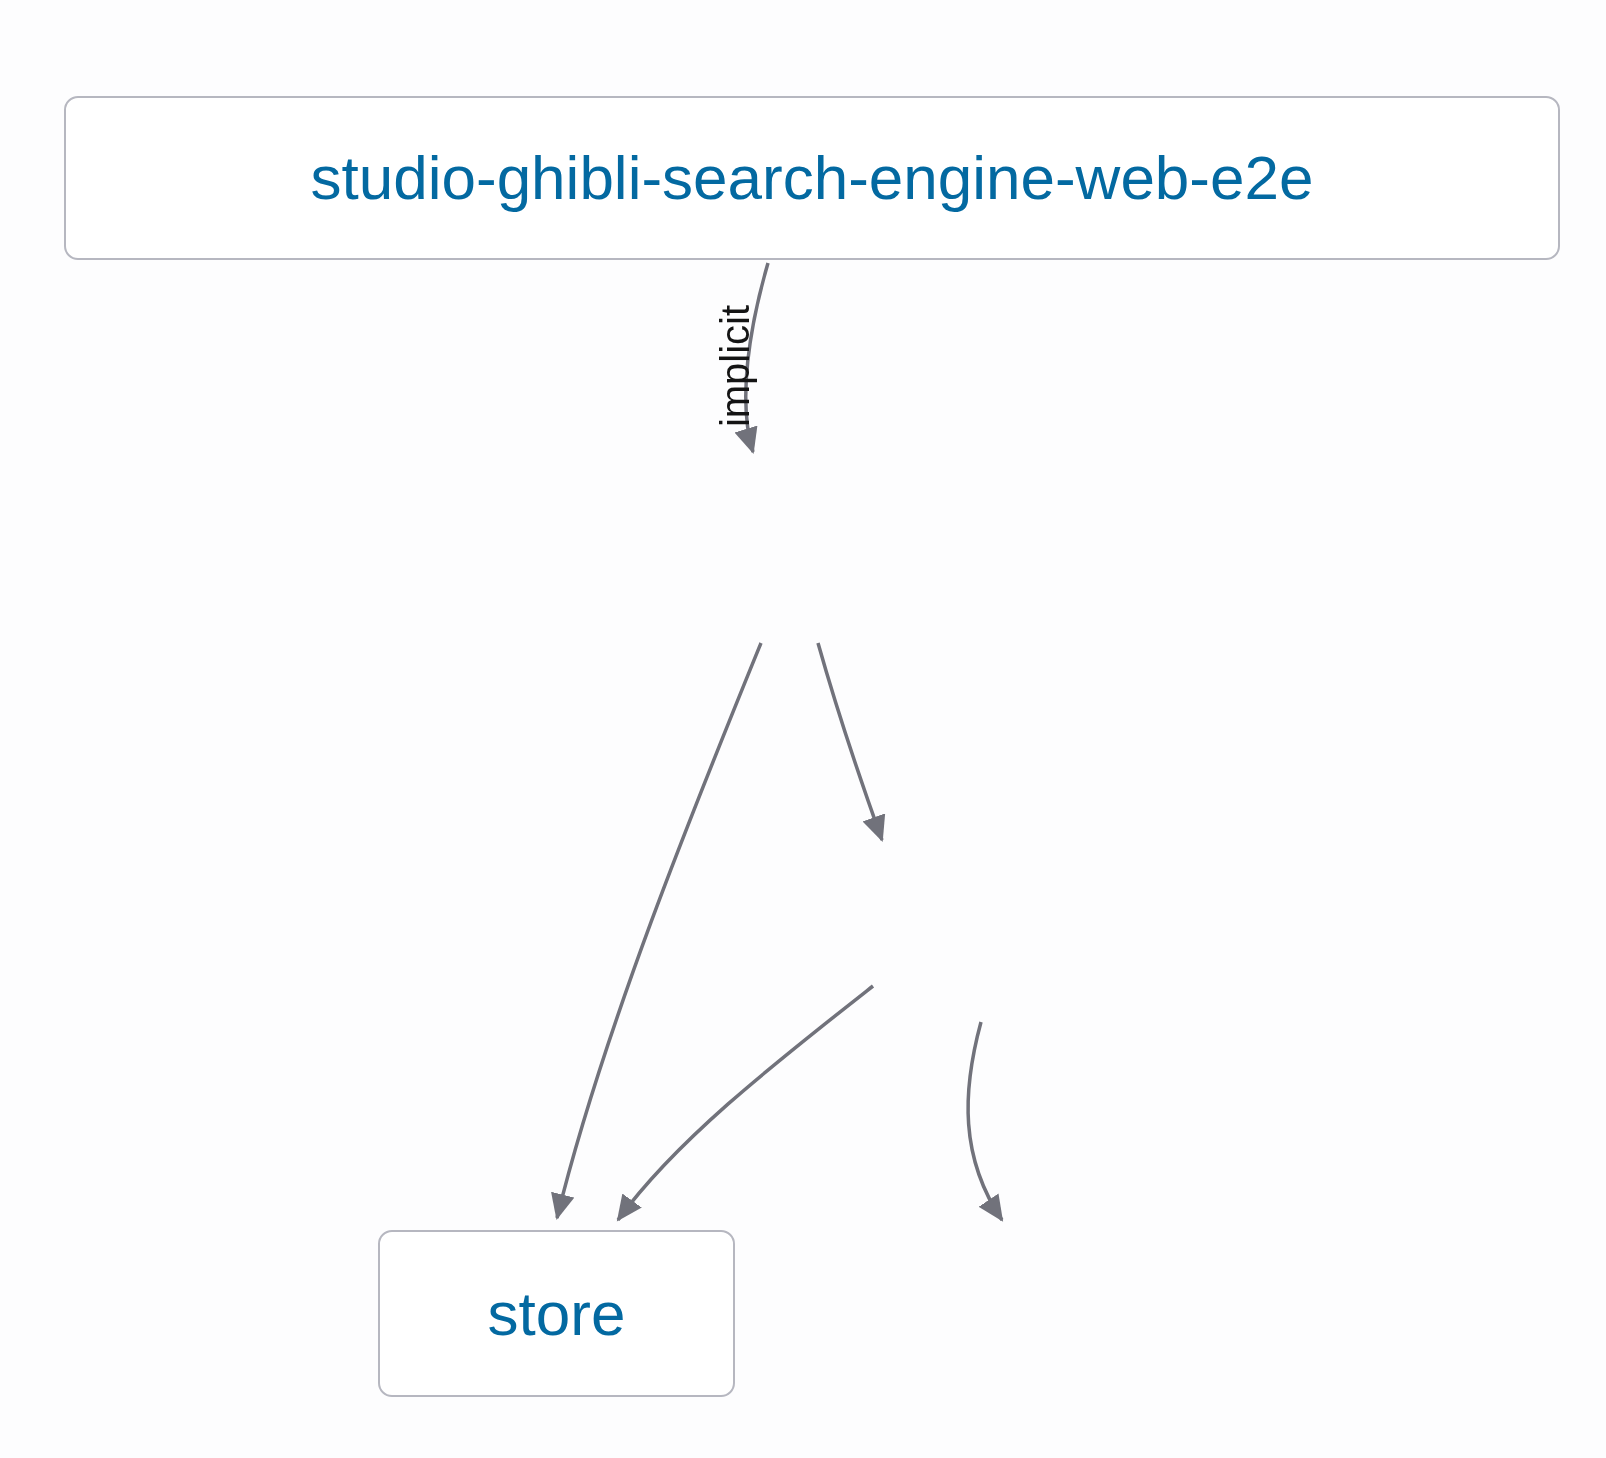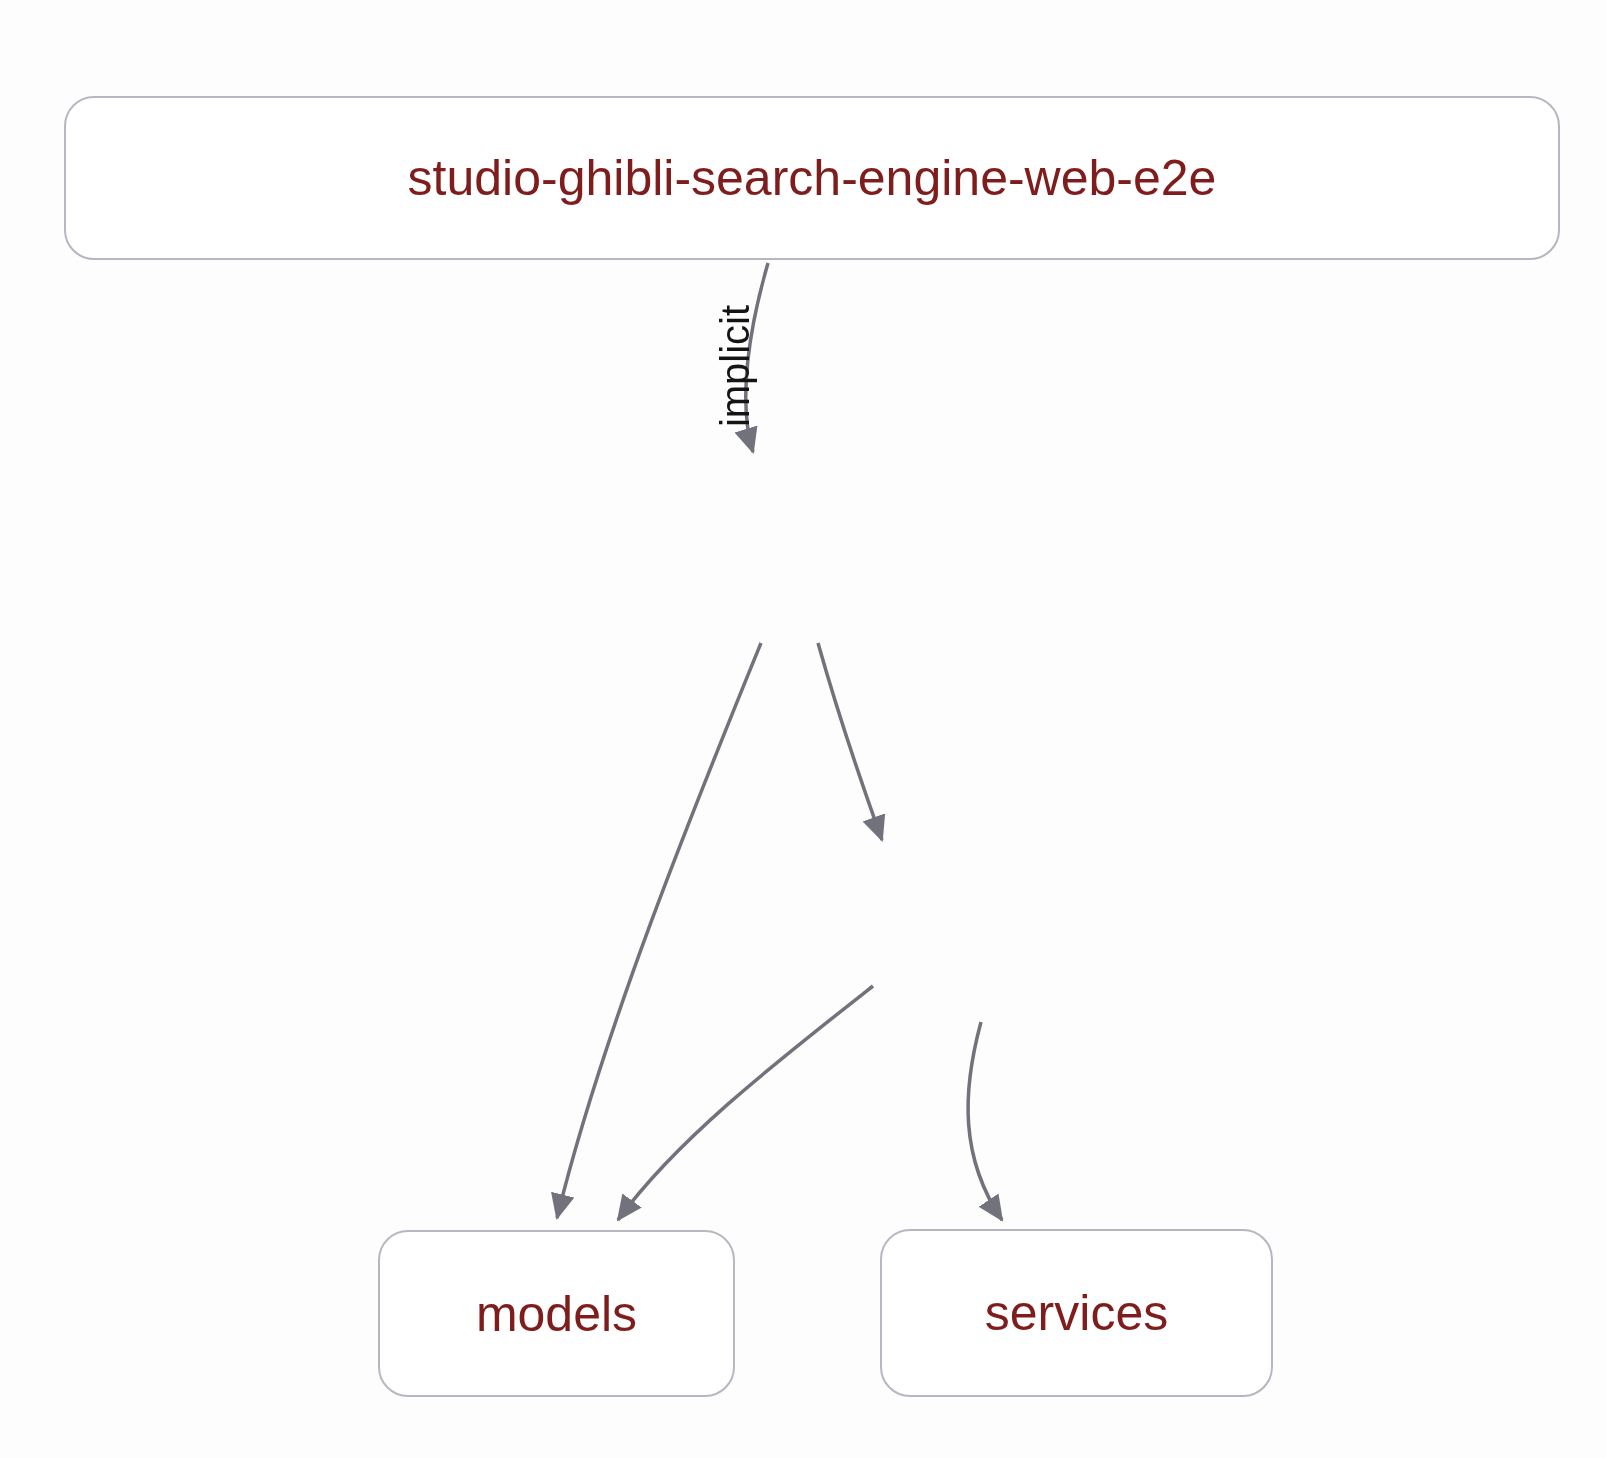--- a/index.html
+++ b/index.html
@@ -29,26 +29,26 @@
   .edge-path {
     fill: none;
     stroke: #71727b;
     stroke-width: 3.5px;
   }
   .node {
     position: absolute;
     z-index: 2;
     background: #ffffff;
     border: 2.5px solid #b6b7c0;
-    border-radius: 30px;
+    border-radius: 14px;
     display: flex;
     align-items: center;
     justify-content: center;
-    color: #7f1d1d;
-    font-size: 50px;
+    color: #0369a1;
+    font-size: 62px;
     line-height: 1;
     white-space: nowrap;
     box-sizing: border-box;
     cursor: pointer;
   }
   #node-e2e      { left: 64px;  top: 96px;   width: 1496px; height: 164px; }
   #node-web      { left: 148px; top: 472px;  width: 1334px; height: 168px; }
   #node-store    { left: 873px; top: 853px;  width: 272px;  height: 167px; }
   #node-models   { left: 378px; top: 1230px; width: 357px;  height: 167px; }
   #node-services { left: 880px; top: 1229px; width: 393px;  height: 168px; }
@@ -83,19 +83,18 @@
 
     <path class="edge-path" marker-end="url(#arrowhead)" d="M 873 986 C 775 1063 676 1140 618 1220"></path>
 
     <path class="edge-path" marker-end="url(#arrowhead)" d="M 981 1022 C 962 1092 960 1158 1002 1220"></path>
   </svg>
 
   <div class="node" id="node-e2e">studio-ghibli-search-engine-web-e2e</div>
 
 
 
-  <div class="node" id="node-models">models</div>
+  <div class="node" id="node-models">store</div>
 
-  <div class="node" id="node-services">services</div>
 
   <div class="edge-label">implicit</div>
 
 </div>
 
 </body></html>

